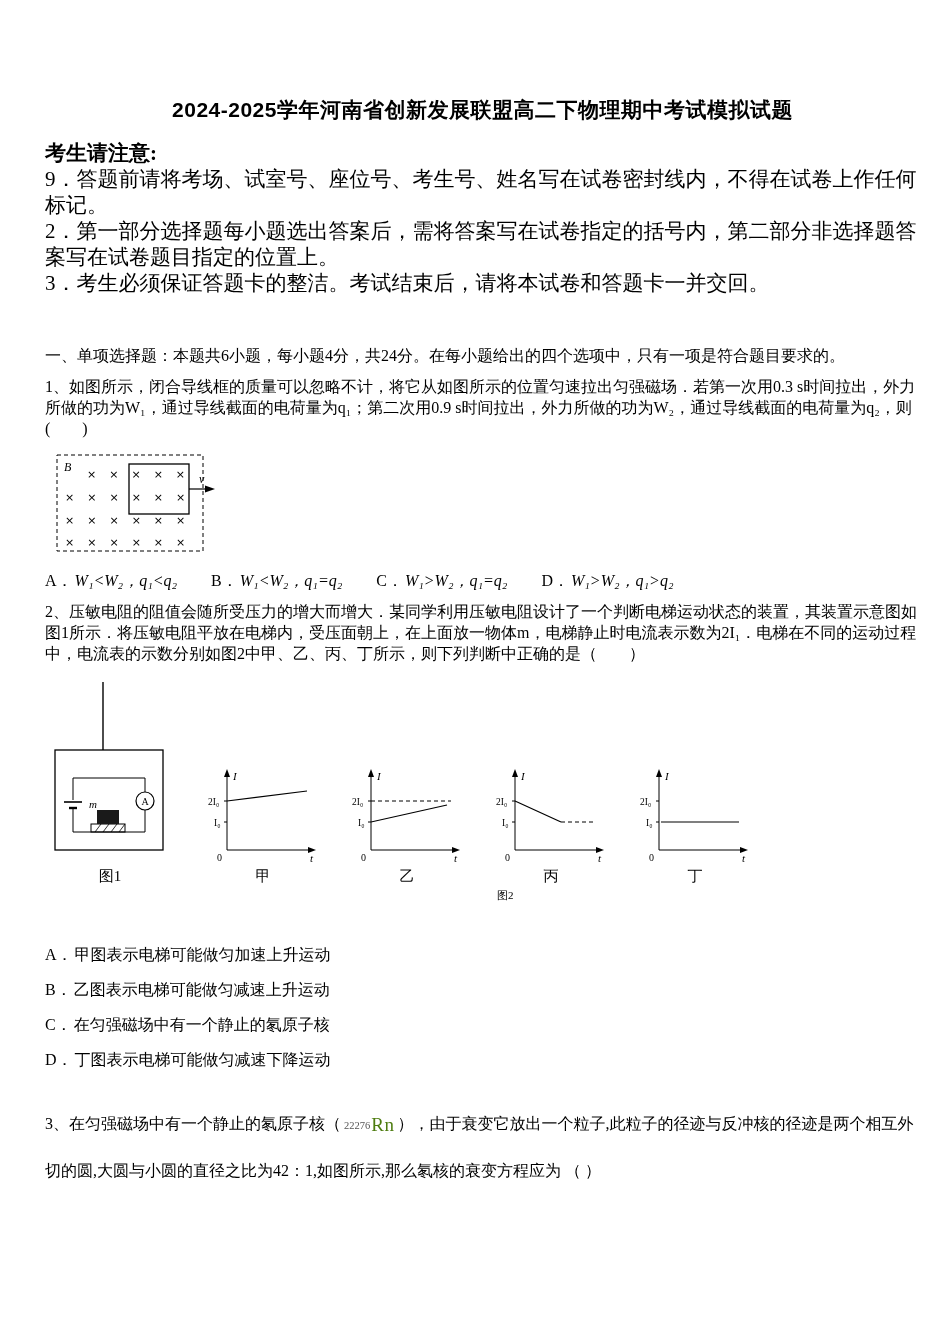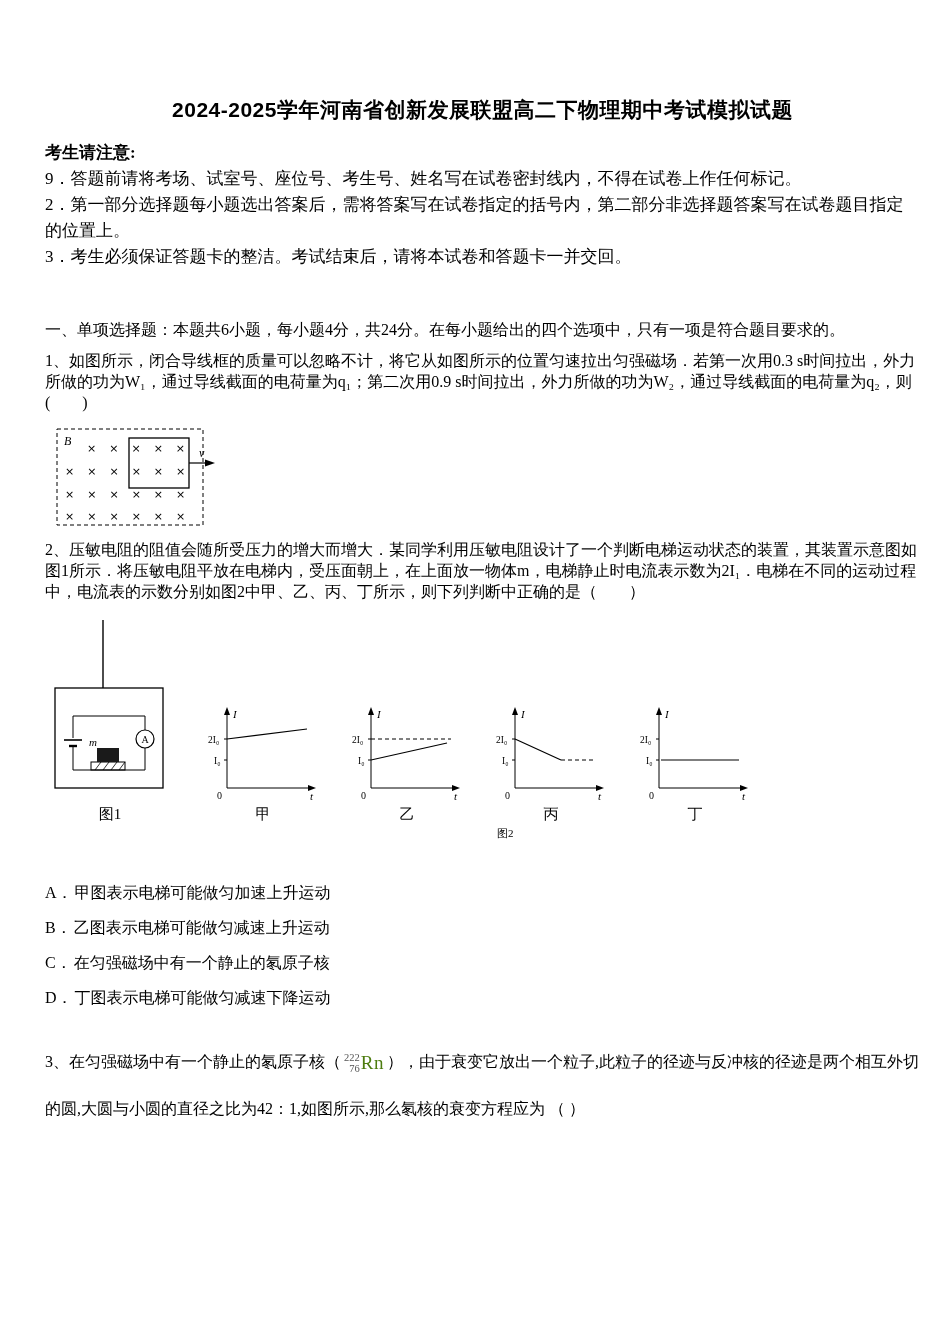--- a/index.html
+++ b/index.html
@@ -16,21 +16,21 @@
 
   .title {
     font-family: "Liberation Sans", "DejaVu Sans", sans-serif;
     font-size: 21px;
     font-weight: bold;
     text-align: center;
     margin-bottom: 16px;
     letter-spacing: 0.5px;
   }
 
-  .notice p { font-size: 17px; line-height: 26px; }
+  .notice p { font-size: 21px; line-height: 26px; }
   .notice-heading { font-weight: bold; }
 
   .section-heading { margin-top: 46px; font-size: 16px; line-height: 28px; }
 
   .q-text { font-size: 16px; line-height: 21px; margin-top: 6px; }
 
   .q1-figure { margin: 12px 0 0 10px; }
 
   .options-inline { margin-top: 8px; font-size: 16px; line-height: 28px; }
   .options-inline .option { margin-right: 30px; white-space: nowrap; }
@@ -52,21 +52,21 @@
   .fig2-caption { font-size: 11px; margin: 2px 0 4px 452px; }
 
   .options-list { margin-top: 34px; }
   .options-list .option-line { font-size: 16px; line-height: 35px; }
 
   .q3-text { margin-top: 24px; line-height: 46px; }
 
   .nuclide { display: inline-flex; align-items: center; margin: 0 3px; vertical-align: middle; }
   .nuclide-nums {
     display: inline-flex;
-    flex-direction: column;
+    flex-direction: row;
     align-items: flex-end;
     font-size: 10.5px;
     line-height: 11px;
     color: #555;
     margin-right: 1px;
   }
   .nuclide-sym { font-size: 19px; color: #4d7c0f; letter-spacing: 0.5px; }
 
   svg text { font-family: "Liberation Serif", "DejaVu Serif", serif; fill: #000; }
   .svg-italic { font-style: italic; }
@@ -100,20 +100,26 @@
         <text x="10" y="50" class="crosses">××××××</text>
         <text x="10" y="73" class="crosses">××××××</text>
         <text x="10" y="95" class="crosses">××××××</text>
         <rect x="74" y="13" width="60" height="50" fill="none" stroke="#000" stroke-width="1.3"></rect>
         <line x1="134" y1="38" x2="155" y2="38" stroke="#000" stroke-width="1.2"></line>
         <polygon points="160,38 150,34.5 150,41.5" fill="#000"></polygon>
         <text x="144" y="32" font-size="12" class="svg-italic">v</text>
       </svg>
     </div>
 
+    <p class="options-inline">
+      <span class="option"><span class="opt-label">A．</span><span class="opt-value">W₁&lt;W₂，q₁&lt;q₂</span></span>
+      <span class="option"><span class="opt-label">B．</span><span class="opt-value">W₁&lt;W₂，q₁=q₂</span></span>
+      <span class="option"><span class="opt-label">C．</span><span class="opt-value">W₁&gt;W₂，q₁=q₂</span></span>
+      <span class="option"><span class="opt-label">D．</span><span class="opt-value">W₁&gt;W₂，q₁&gt;q₂</span></span>
+    </p>
   </div>
 
   <div class="question">
     <p class="q-text">2、压敏电阻的阻值会随所受压力的增大而增大．某同学利用压敏电阻设计了一个判断电梯运动状态的装置，其装置示意图如图1所示．将压敏电阻平放在电梯内，受压面朝上，在上面放一物体m，电梯静止时电流表示数为2I₁．电梯在不同的运动过程中，电流表的示数分别如图2中甲、乙、丙、丁所示，则下列判断中正确的是（　　）</p>
 
     <div class="figure-row">
 
       <div class="elevator-col">
         <svg width="130" height="186" viewBox="0 0 130 186">
           <line x1="58" y1="2" x2="58" y2="70" stroke="#000" stroke-width="1.4"></line>

